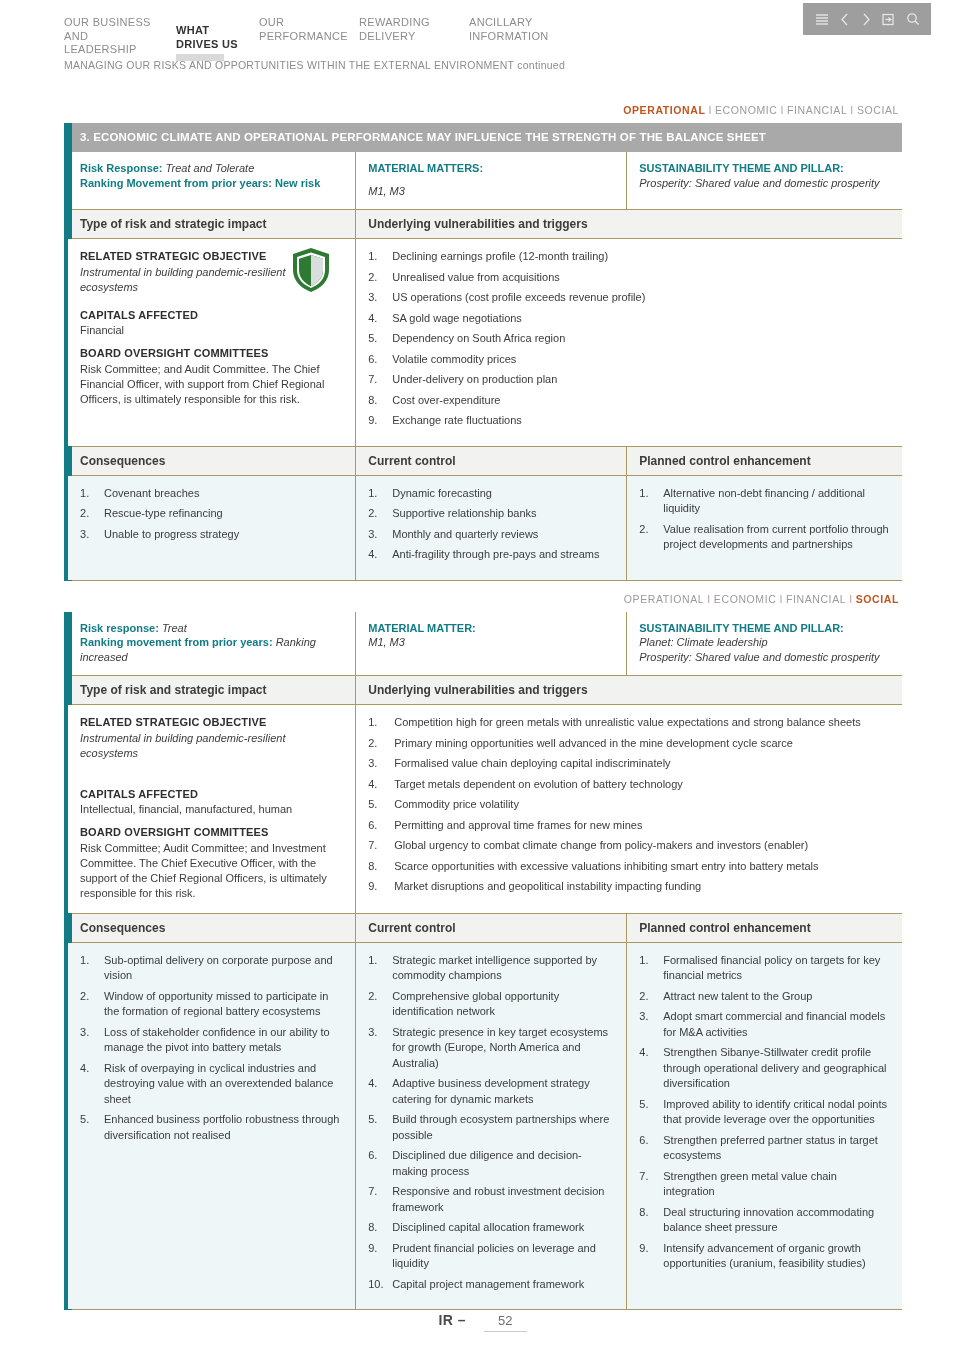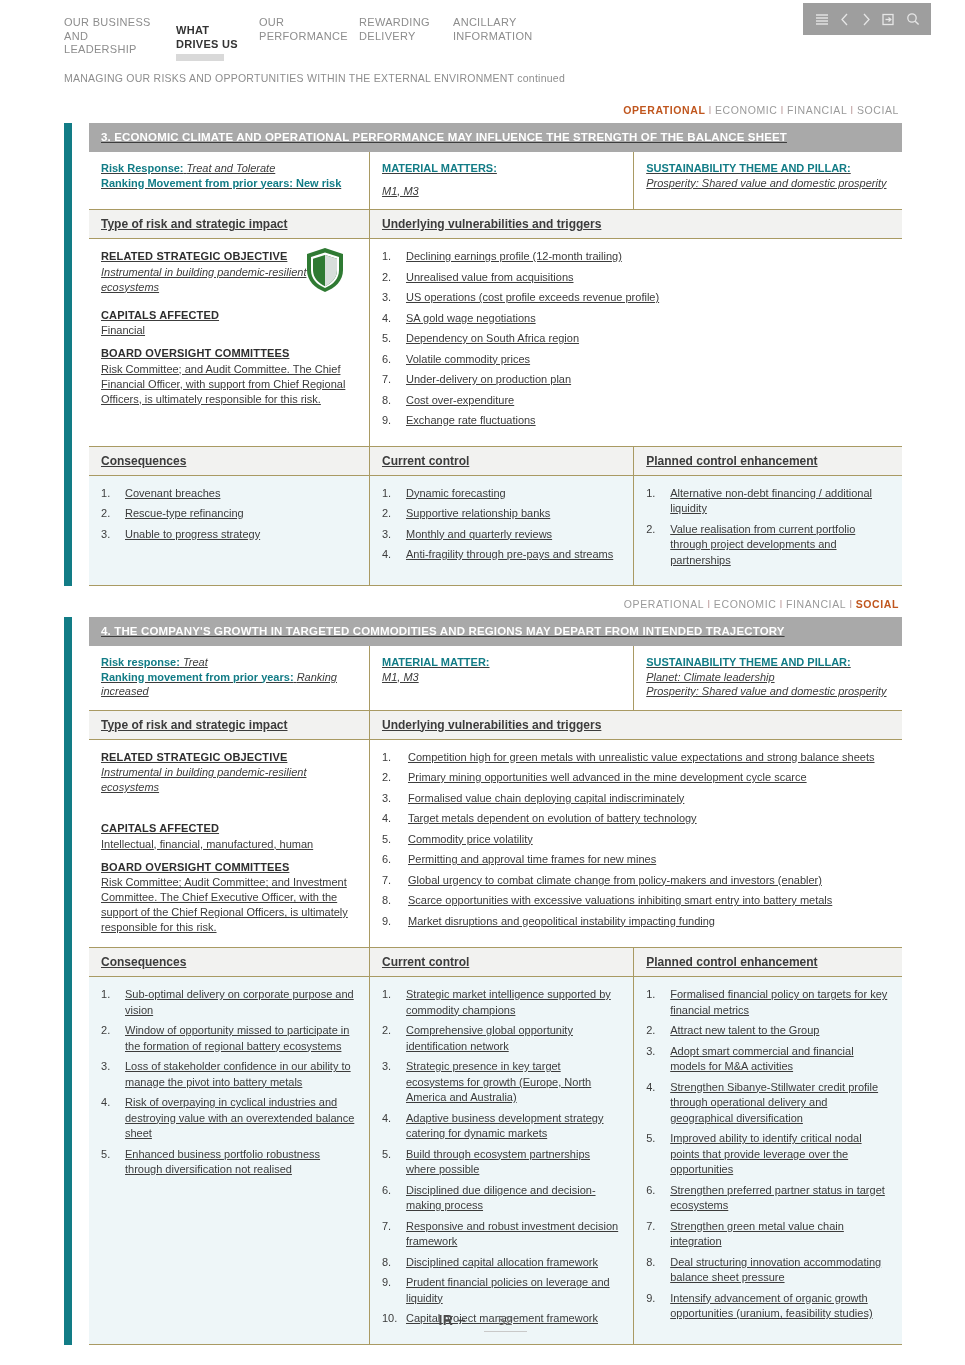--- a/index.html
+++ b/index.html
@@ -32,38 +32,38 @@
     color: #8d8d8d;
     text-transform: uppercase;
     padding-right: 18px;
     white-space: pre-line;
     position: relative;
   }
   .navitem.w1 { width: 94px; }
   .navitem.w2 { width: 65px; margin-top: 8px; }
   .navitem.w3 { width: 82px; }
   .navitem.w4 { width: 76px; }
-  .navitem.w5 { width: 90px; }
+  .navitem.w5 { width: 90px; margin-left: 16px; }
   .navitem.active {
     color: #333333;
     font-weight: bold;
   }
   .navitem.active .underline {
     position: absolute;
     left: 0;
     top: 30px;
     width: 48px;
     height: 7px;
     background: #d9d9d9;
   }
 
   .pagesub {
     position: absolute;
     left: 64px;
-    top: 72px;
+    top: 59px;
     font-size: 10.5px;
     letter-spacing: 0.25px;
     color: #8d8d8d;
     text-transform: uppercase;
   }
   .pagesub .cont {
     text-transform: lowercase;
   }
 
   
@@ -96,22 +96,21 @@
     letter-spacing: 0.6px;
     color: #9a9a9a;
     padding-bottom: 7px;
     padding-right: 3px;
   }
   .cat-row .sep { color: #c0a0a0; padding: 0 3px; }
   .cat-row .cat.on { color: #c0561e; font-weight: bold; }
 
   .risk-block {
     position: relative;
-    padding-left: 25px;
-    text-decoration: underline;
+    padding-left: 4px;
   }
   .risk-block:before {
     content: "";
     position: absolute;
     left: 0; top: 0; bottom: 0;
     width: 8px;
     background: #127c86;
   }
 
   .risk-title {
@@ -416,21 +415,20 @@
       </tr>
     </tbody>
       </table>
   </div>
 
   <div class="cat-row" style="padding-top:12px">
     <span class="cat">OPERATIONAL</span><span class="sep">I</span><span class="cat">ECONOMIC</span><span class="sep">I</span><span class="cat">FINANCIAL</span><span class="sep">I</span><span class="cat on">SOCIAL</span>
   </div>
 
   <div class="risk-block">
-    <div class="risk-title">4. THE COMPANY'S GROWTH IN TARGETED COMMODITIES AND REGIONS MAY DEPART FROM INTENDED TRAJECTORY</div>
 
     <table class="grid">
       <colgroup>
           <col style="width:34.5%">
           <col style="width:32.5%">
           <col style="width:33%">
         </colgroup>
       <tbody>
           <tr>
         <td class="meta-cell">

